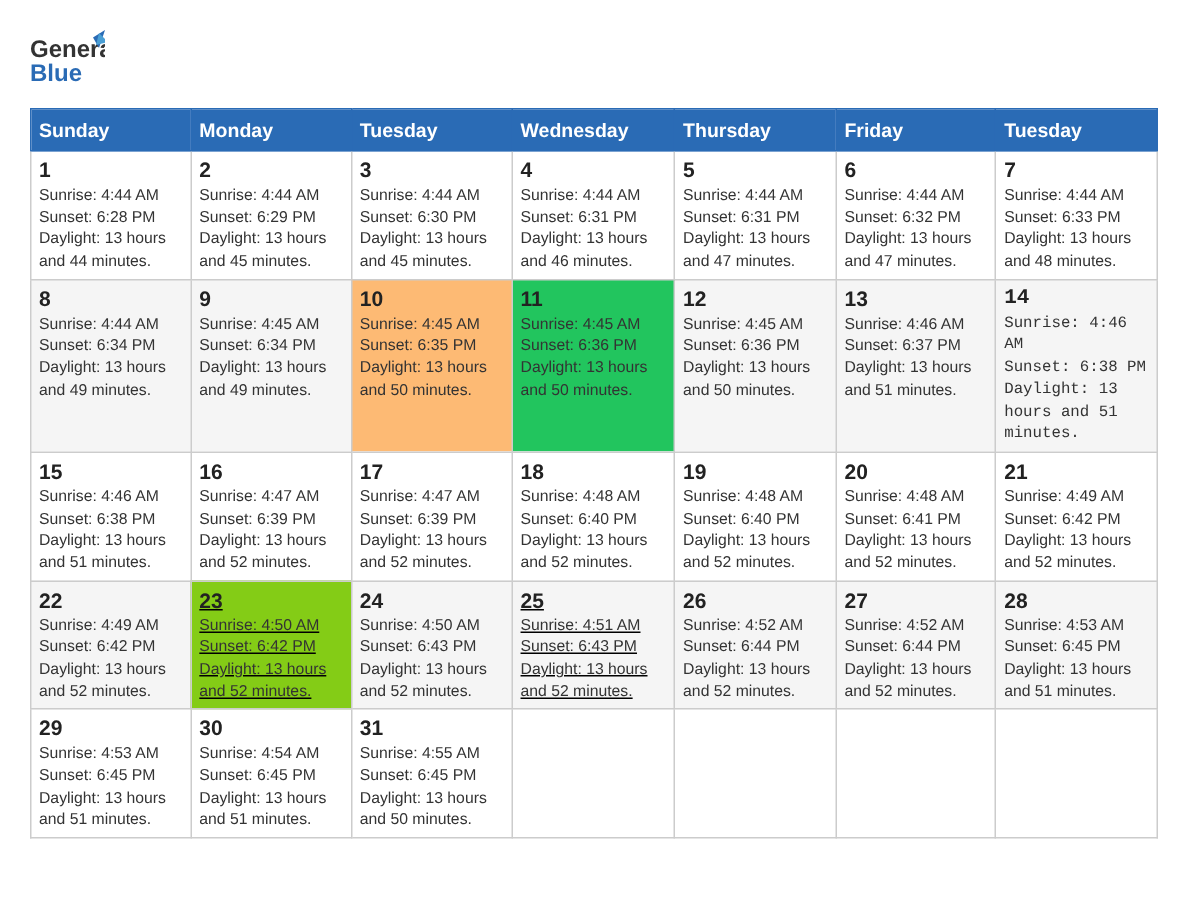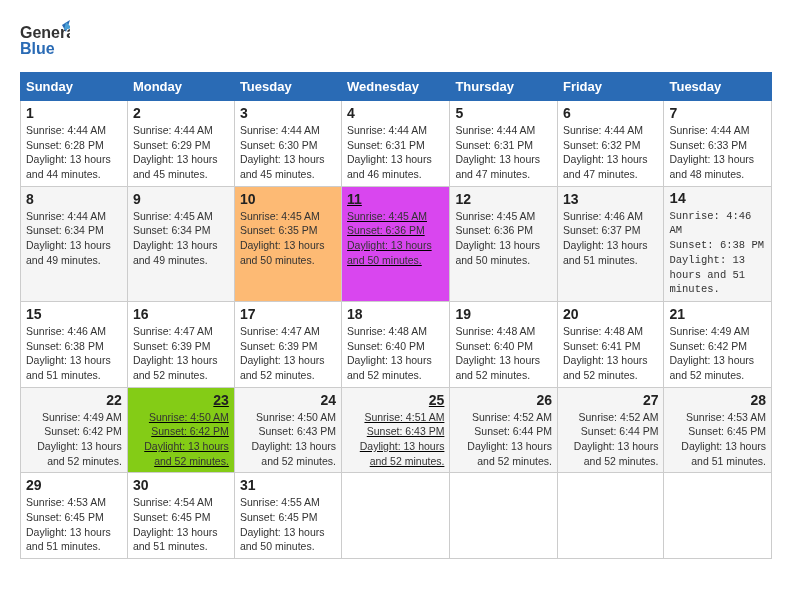--- a/index.html
+++ b/index.html
@@ -186,21 +186,21 @@
         </div>
         </td>
         <td style="background: #fdba74;">
           <span class="day-number">10</span>
         <div class="day-info">
           Sunrise: 4:45 AM<br>
           Sunset: 6:35 PM<br>
           Daylight: 13 hours and 50 minutes.
         </div>
         </td>
-        <td style="background: #d946ef; text-decoration: underline;">
+        <td style="background: #22c55e;">
           <span class="day-number">11</span>
         <div class="day-info">
           Sunrise: 4:45 AM<br>
           Sunset: 6:36 PM<br>
           Daylight: 13 hours and 50 minutes.
         </div>
         </td>
         <td style="background: rgb(245, 245, 245);">
           <span class="day-number">12</span>
         <div class="day-info">
@@ -277,21 +277,21 @@
         </td>
         <td>
           <span class="day-number">21</span>
         <div class="day-info">
           Sunrise: 4:49 AM<br>
           Sunset: 6:42 PM<br>
           Daylight: 13 hours and 52 minutes.
         </div>
         </td>
       </tr>
-      <tr style="background: rgb(245, 245, 245); text-align: right;">
+      <tr style="background: rgb(245, 245, 245);">
         <td style="background: rgb(245, 245, 245);">
           <span class="day-number">22</span>
         <div class="day-info">
           Sunrise: 4:49 AM<br>
           Sunset: 6:42 PM<br>
           Daylight: 13 hours and 52 minutes.
         </div>
         </td>
         <td style="background: #84cc16; text-decoration: underline;">
           <span class="day-number">23</span>

